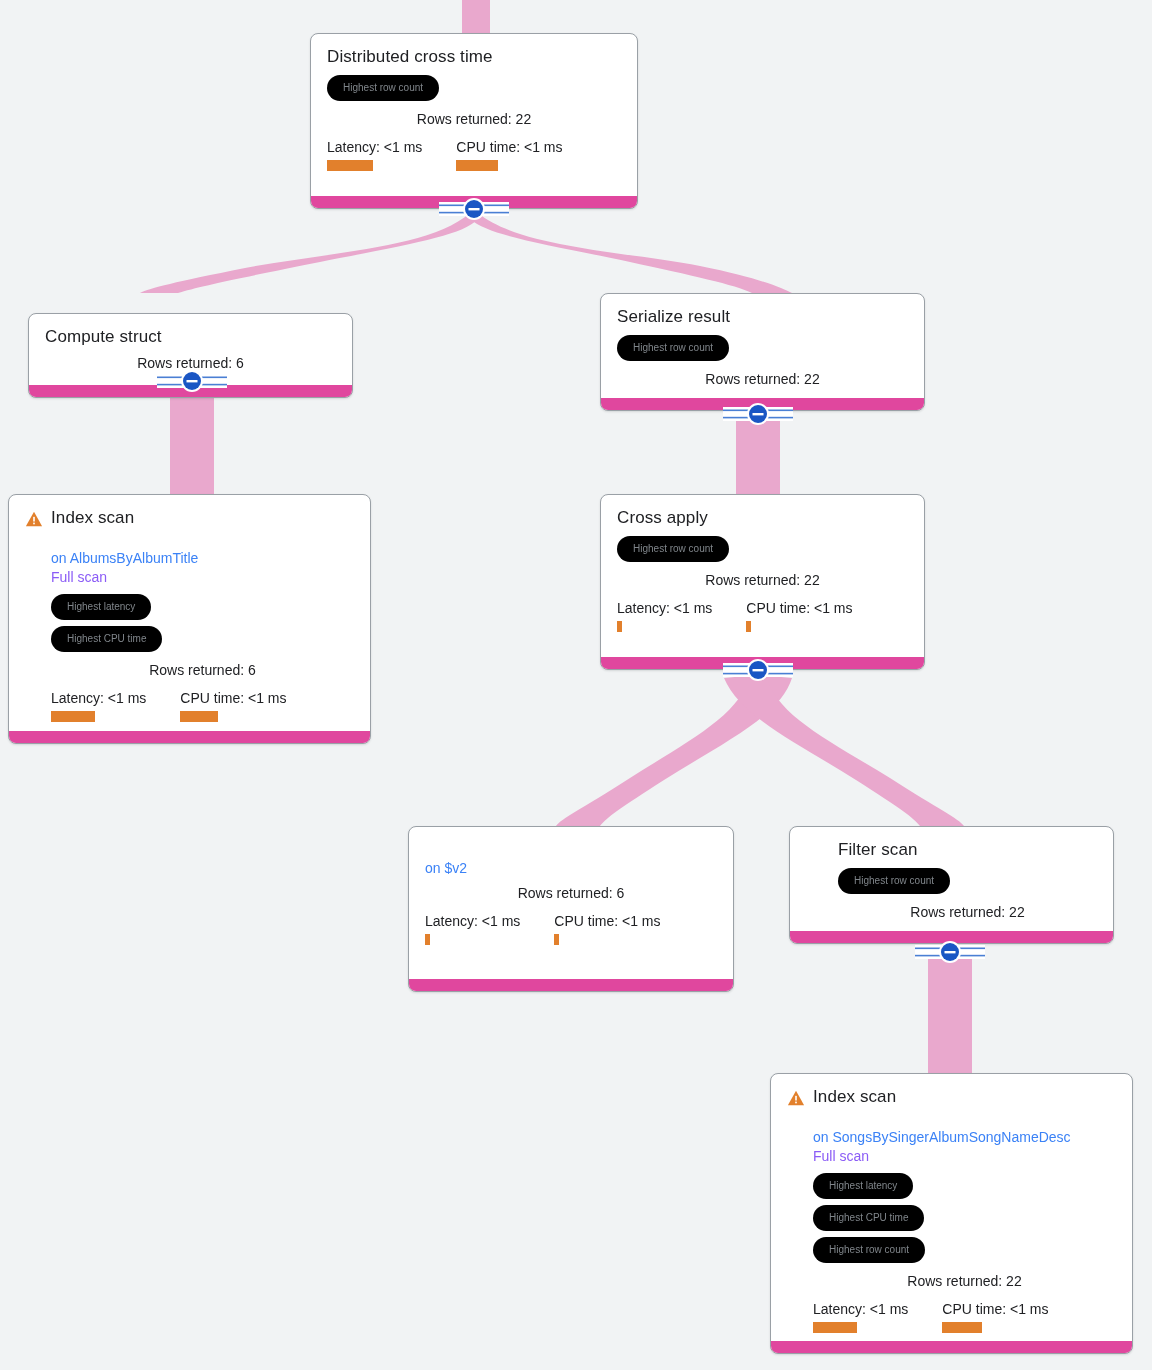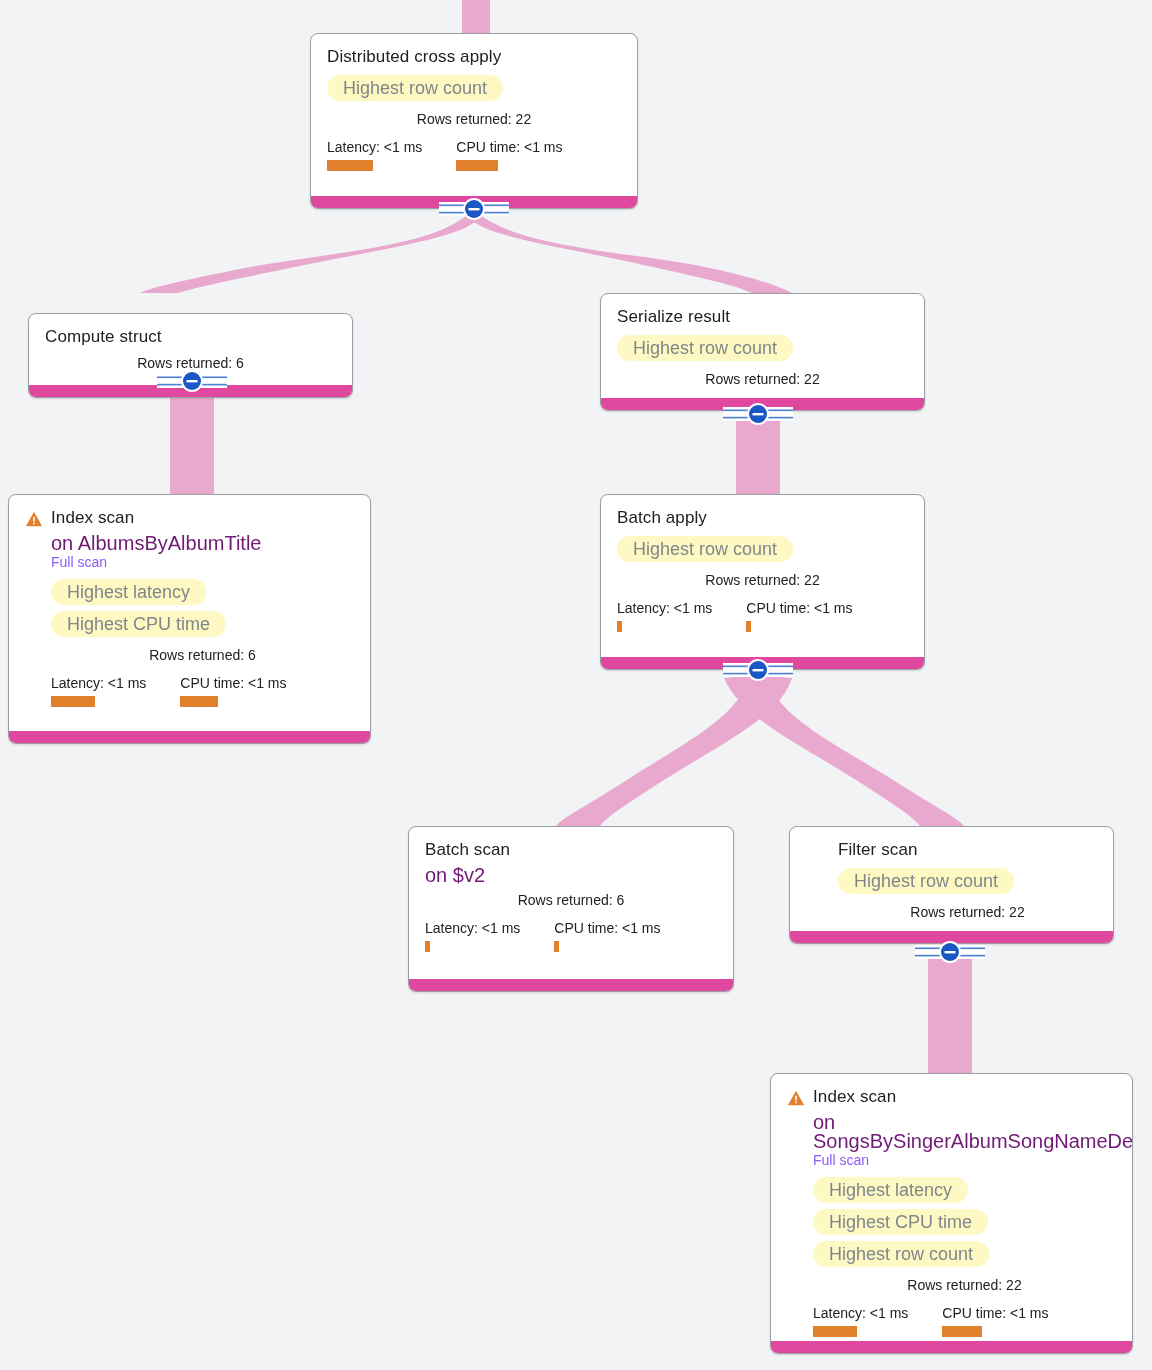--- a/index.html
+++ b/index.html
@@ -52,39 +52,39 @@
     font-weight: 400;
     letter-spacing: .1px;
   }
   .indent {
     padding-left: 0;
   }
   .indent-warn {
     padding-left: 26px;
   }
   .subtitle {
-    font-size: 20px;
+    font-size: 14px;
     line-height: 19px;
-    color: #701a75;
-    margin-top: 5px;
+    color: #3b82f6;
+    margin-top: 20px;
   }
   .scanline {
     font-size: 14px;
     line-height: 19px;
     color: #8b5cf6;
   }
   .chips {
     margin-top: 4px;
   }
   .chip {
     display: inline-block;
-    background: #fef9c3;
+    background: #000000;
     color: #80868b;
     border-radius: 13px;
-    font-size: 18px;
+    font-size: 10px;
     line-height: 18px;
     padding: 4px 16px;
     margin: 3px 0;
   }
   .rows {
     font-size: 14px;
     line-height: 19px;
     color: #202124;
     margin-top: 6px;
     text-align: center;
@@ -165,21 +165,21 @@
                C 794 741, 740 716, 724 678 Z"></path>
 
       <path d="M 928 956 L 972 956 L 972 1073 L 928 1073 Z"></path>
     </g>
   </svg>
 
   <div id="nodes">
       <div class="node" style="left: 310px; top: 33px; width: 328px; height: 176px;">
         <div class="node-body">
           <div class="node-head">
-            <div class="title">Distributed cross apply</div>
+            <div class="title">Distributed cross time</div>
           </div>
           <div class="chips indent">
             <div><span class="chip">Highest row count</span></div>
           </div>
           <div class="rows indent">Rows returned: 22</div>
           <div class="metrics indent">
             <div class="metric" style="margin-right:34px">
               <div class="metric-label">Latency: &lt;1 ms</div>
               <div class="metric-bar" style="width:46px"></div>
             </div>
@@ -238,44 +238,41 @@
               <div class="metric-label">CPU time: &lt;1 ms</div>
               <div class="metric-bar" style="width:38px"></div>
             </div>
           </div>
         </div>
         <div class="footer-bar"></div>
       </div>
       <div class="node" style="left: 600px; top: 494px; width: 325px; height: 176px;">
         <div class="node-body">
           <div class="node-head">
-            <div class="title">Batch apply</div>
+            <div class="title">Cross apply</div>
           </div>
           <div class="chips indent">
             <div><span class="chip">Highest row count</span></div>
           </div>
           <div class="rows indent">Rows returned: 22</div>
           <div class="metrics indent">
             <div class="metric" style="margin-right:34px">
               <div class="metric-label">Latency: &lt;1 ms</div>
               <div class="metric-bar" style="width:5px"></div>
             </div>
             <div class="metric">
               <div class="metric-label">CPU time: &lt;1 ms</div>
               <div class="metric-bar" style="width:5px"></div>
             </div>
           </div>
         </div>
         <div class="footer-bar"></div>
       </div>
       <div class="node" style="left: 408px; top: 826px; width: 326px; height: 166px;">
         <div class="node-body">
-          <div class="node-head">
-            <div class="title">Batch scan</div>
-          </div>
           <div class="subtitle indent">on $v2</div>
           <div class="rows indent">Rows returned: 6</div>
           <div class="metrics indent">
             <div class="metric" style="margin-right:34px">
               <div class="metric-label">Latency: &lt;1 ms</div>
               <div class="metric-bar" style="width:5px"></div>
             </div>
             <div class="metric">
               <div class="metric-label">CPU time: &lt;1 ms</div>
               <div class="metric-bar" style="width:5px"></div>

